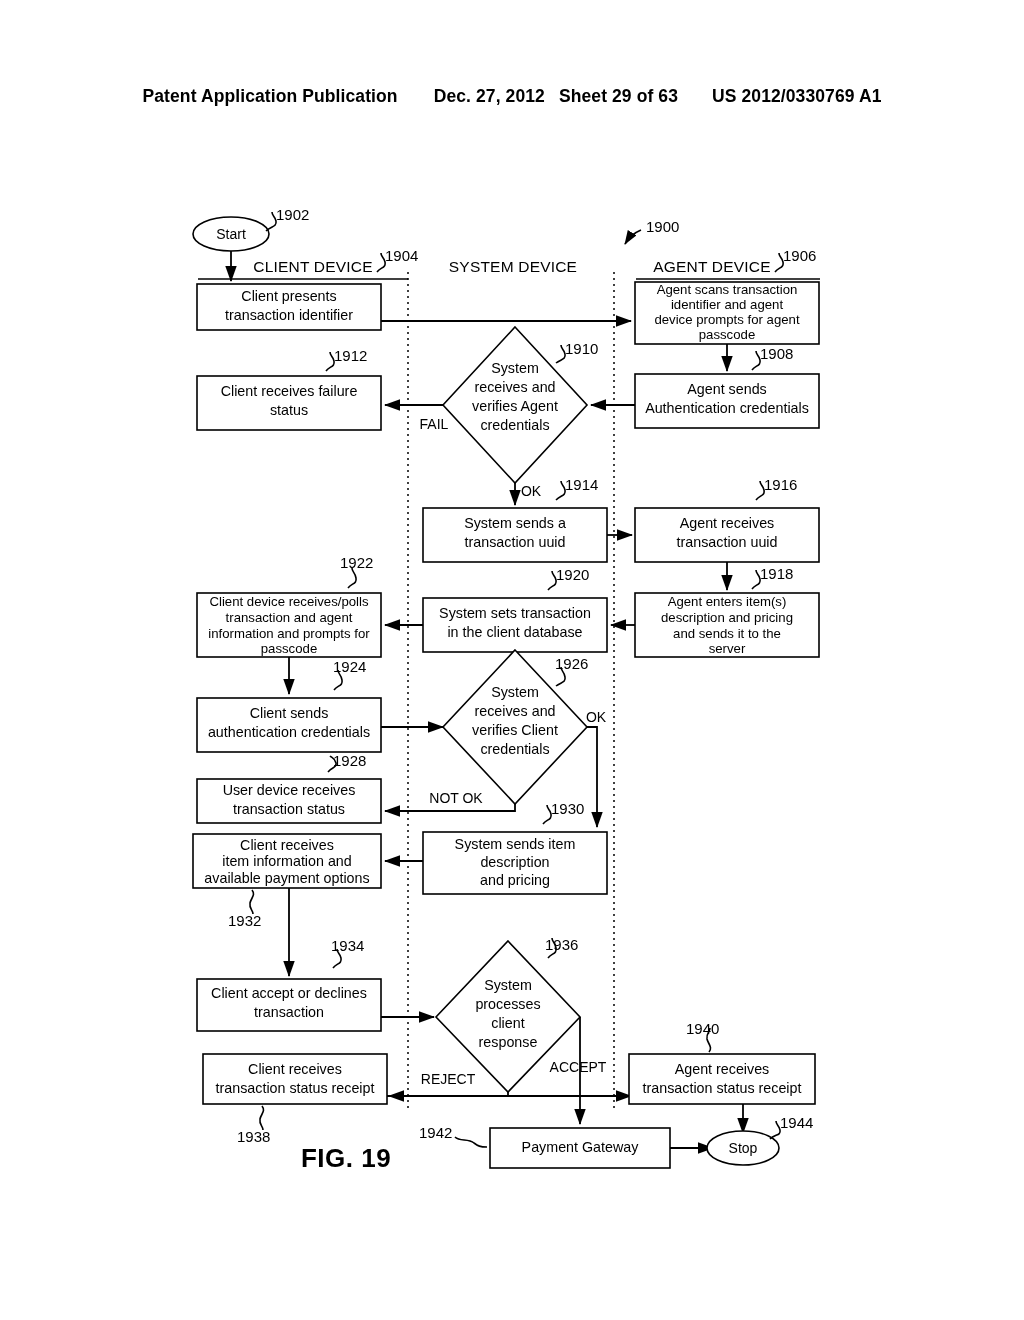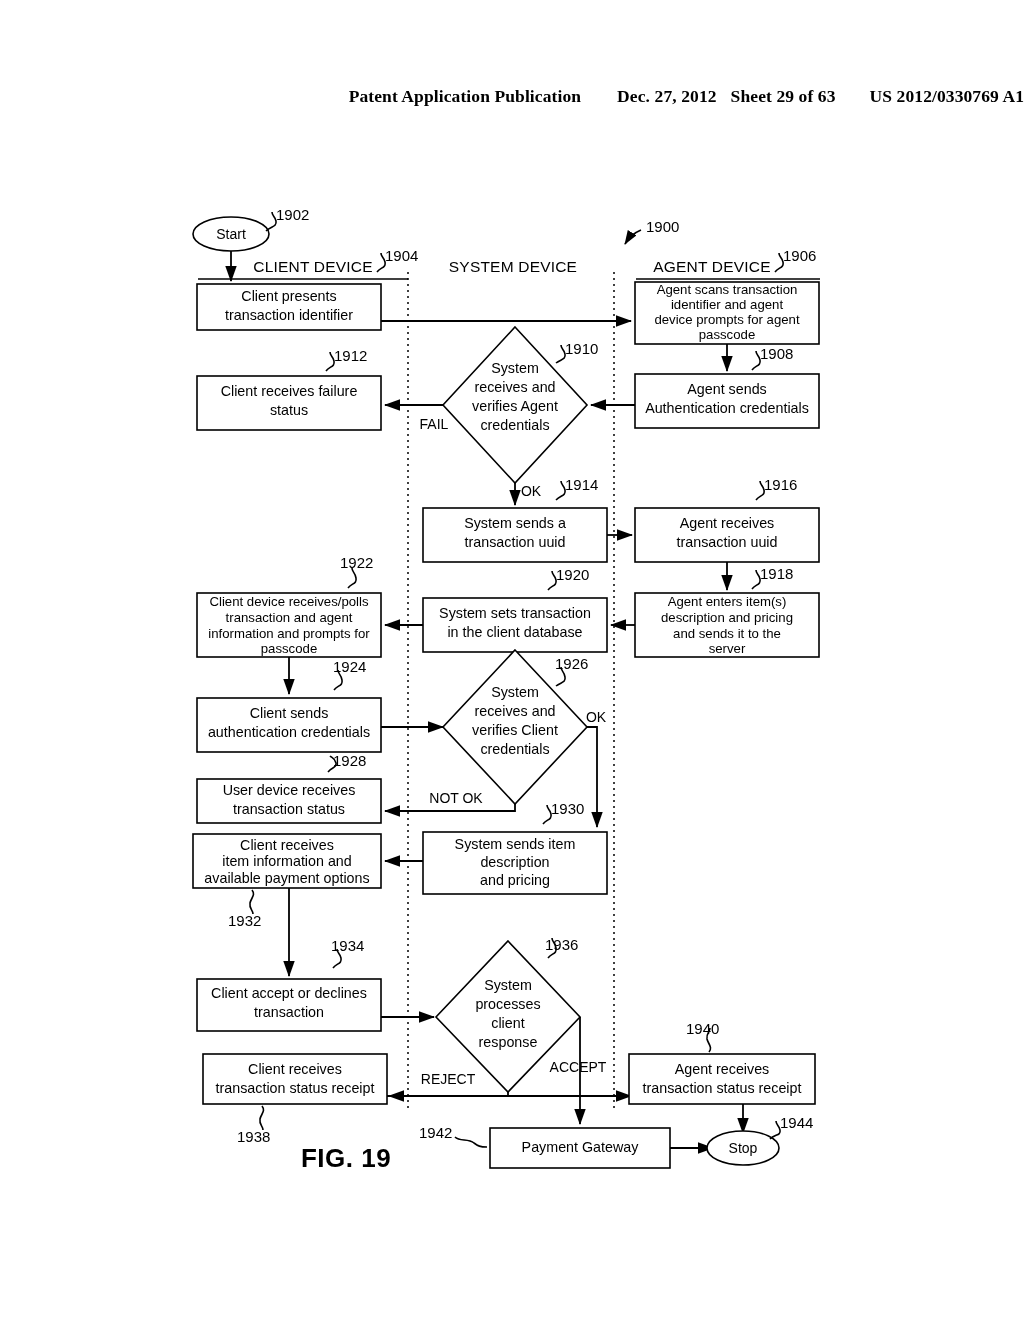--- a/index.html
+++ b/index.html
@@ -20,22 +20,22 @@
     width: 1024px;
     height: 1320px;
     background: #ffffff;
   }
   
   #pub-header {
     position: absolute;
     left: 0;
     top: 86px;
     width: 1024px;
-    text-align: right;
-    font-family: Liberation Serif, serif;
+    text-align: center;
+    font-family: Liberation Sans, sans-serif;
     font-weight: bold;
     font-size: 17.5px;
     letter-spacing: 0.1px;
     white-space: nowrap;
   }
   #pub-header .seg { display: inline-block; }
   #pub-header .gap-lg { display: inline-block; width: 34px; }
   #pub-header .gap-md { display: inline-block; width: 14px; }
   #pub-header .gap-xl { display: inline-block; width: 36px; }
 

